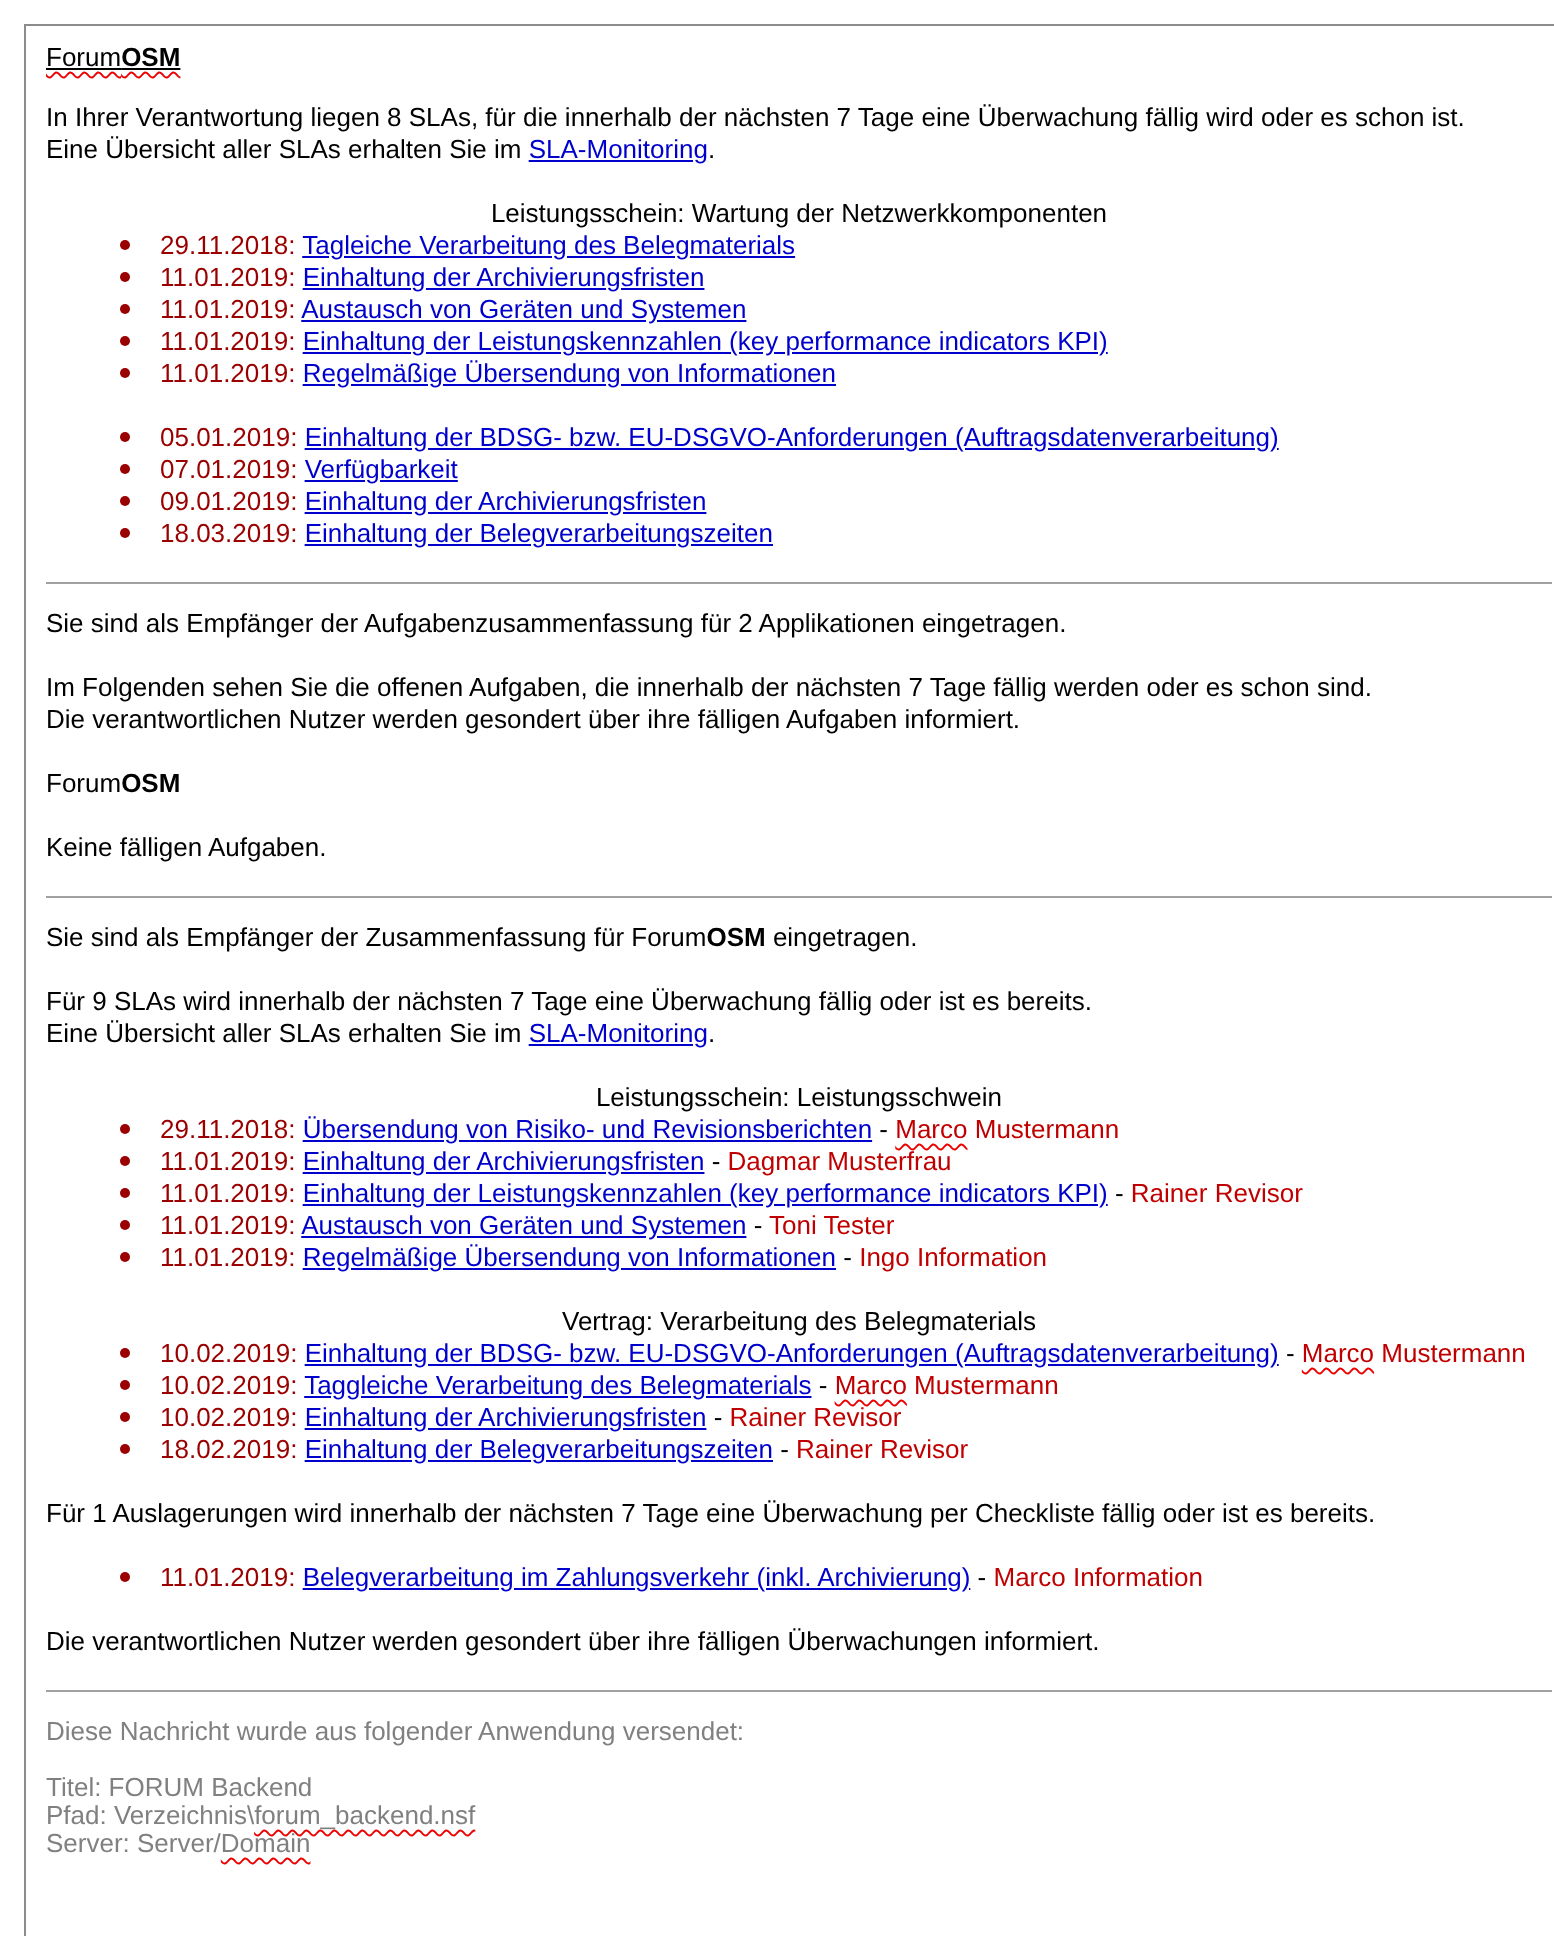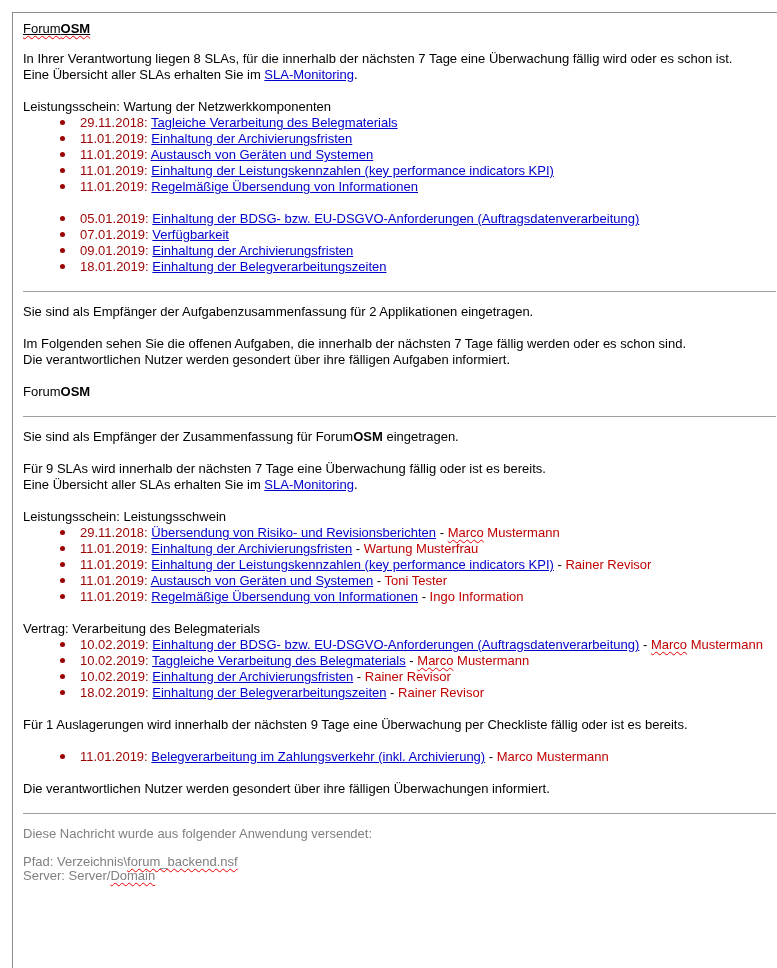--- a/index.html
+++ b/index.html
@@ -27,21 +27,21 @@
     text-decoration-style: wavy;
     text-decoration-color: var(--squiggle_red, #ee0000);
     text-decoration-thickness: 1px;
     text-underline-offset: 2px;
     text-decoration-skip-ink: none;
   }
   .title .squiggle { text-decoration-line: underline; }
   .para { margin: 0 0 16px 0; }
   .line { white-space: nowrap; }
   .group { margin: 0 0 16px 0; }
-  .group-heading { white-space: nowrap; }
+  .group-heading { white-space: nowrap; text-align: center; }
   ul.sla-list { margin: 0; padding: 0; list-style: none; }
   li.sla-item { position: relative; padding-left: 57px; white-space: nowrap; }
   li.sla-item::before {
     content: "";
     position: absolute;
     left: 37px; top: 5px;
     width: 5px; height: 5px;
     border-radius: 50%;
     background: var(--date_red, #9b0000);
   }
@@ -81,74 +81,78 @@
           <li class="sla-item"><span class="date">11.01.2019:</span> <a class="link" href="#">Austausch von Geräten und Systemen</a></li>
           <li class="sla-item"><span class="date">11.01.2019:</span> <a class="link" href="#">Einhaltung der Leistungskennzahlen (key performance indicators KPI)</a></li>
           <li class="sla-item"><span class="date">11.01.2019:</span> <a class="link" href="#">Regelmäßige Übersendung von Informationen</a></li>
         </ul>
       </div>
       <div class="group">
         <ul class="sla-list">
           <li class="sla-item"><span class="date">05.01.2019:</span> <a class="link" href="#">Einhaltung der BDSG- bzw. EU-DSGVO-Anforderungen (Auftragsdatenverarbeitung)</a></li>
           <li class="sla-item"><span class="date">07.01.2019:</span> <a class="link" href="#">Verfügbarkeit</a></li>
           <li class="sla-item"><span class="date">09.01.2019:</span> <a class="link" href="#">Einhaltung der Archivierungsfristen</a></li>
-          <li class="sla-item"><span class="date">18.01.2019:</span> <a class="link" href="#">Einhaltung der Belegverarbeitungszeiten</a></li>
+          <li class="sla-item"><span class="date">18.03.2019:</span> <a class="link" href="#">Einhaltung der Belegverarbeitungszeiten</a></li>
         </ul>
       </div>
       <hr class="sep">
       <div class="para">
         <div class="line"><span>Sie sind als Empfänger der Aufgabenzusammenfassung für 2 Applikationen eingetragen.</span></div>
       </div>
       <div class="para">
         <div class="line"><span>Im Folgenden sehen Sie die offenen Aufgaben, die innerhalb der nächsten 7 Tage fällig werden oder es schon sind.</span></div>
         <div class="line"><span>Die verantwortlichen Nutzer werden gesondert über ihre fälligen Aufgaben informiert.</span></div>
       </div>
       <div class="para">
         <div class="line"><span>Forum</span><b>OSM</b></div>
       </div>
+      <div class="para">
+        <div class="line"><span>Keine fälligen Aufgaben.</span></div>
+      </div>
       <hr class="sep">
       <div class="para">
         <div class="line"><span>Sie sind als Empfänger der Zusammenfassung für Forum</span><b>OSM</b><span> eingetragen.</span></div>
       </div>
       <div class="para">
         <div class="line"><span>Für 9 SLAs wird innerhalb der nächsten 7 Tage eine Überwachung fällig oder ist es bereits.</span></div>
         <div class="line"><span>Eine Übersicht aller SLAs erhalten Sie im </span><a class="link" href="#">SLA-Monitoring</a><span>.</span></div>
       </div>
       <div class="group">
         <div class="group-heading">Leistungsschein: Leistungsschwein</div>
         <ul class="sla-list">
           <li class="sla-item"><span class="date">29.11.2018:</span> <a class="link" href="#">Übersendung von Risiko- und Revisionsberichten</a><span class="dash"> - </span><span class="name squiggle">Marco</span><span class="name"> Mustermann</span></li>
-          <li class="sla-item"><span class="date">11.01.2019:</span> <a class="link" href="#">Einhaltung der Archivierungsfristen</a><span class="dash"> - </span><span class="name">Wartung Musterfrau</span></li>
+          <li class="sla-item"><span class="date">11.01.2019:</span> <a class="link" href="#">Einhaltung der Archivierungsfristen</a><span class="dash"> - </span><span class="name">Dagmar Musterfrau</span></li>
           <li class="sla-item"><span class="date">11.01.2019:</span> <a class="link" href="#">Einhaltung der Leistungskennzahlen (key performance indicators KPI)</a><span class="dash"> - </span><span class="name">Rainer Revisor</span></li>
           <li class="sla-item"><span class="date">11.01.2019:</span> <a class="link" href="#">Austausch von Geräten und Systemen</a><span class="dash"> - </span><span class="name">Toni Tester</span></li>
           <li class="sla-item"><span class="date">11.01.2019:</span> <a class="link" href="#">Regelmäßige Übersendung von Informationen</a><span class="dash"> - </span><span class="name">Ingo Information</span></li>
         </ul>
       </div>
       <div class="group">
         <div class="group-heading">Vertrag: Verarbeitung des Belegmaterials</div>
         <ul class="sla-list">
           <li class="sla-item"><span class="date">10.02.2019:</span> <a class="link" href="#">Einhaltung der BDSG- bzw. EU-DSGVO-Anforderungen (Auftragsdatenverarbeitung)</a><span class="dash"> - </span><span class="name squiggle">Marco</span><span class="name"> Mustermann</span></li>
           <li class="sla-item"><span class="date">10.02.2019:</span> <a class="link" href="#">Taggleiche Verarbeitung des Belegmaterials</a><span class="dash"> - </span><span class="name squiggle">Marco</span><span class="name"> Mustermann</span></li>
           <li class="sla-item"><span class="date">10.02.2019:</span> <a class="link" href="#">Einhaltung der Archivierungsfristen</a><span class="dash"> - </span><span class="name">Rainer Revisor</span></li>
           <li class="sla-item"><span class="date">18.02.2019:</span> <a class="link" href="#">Einhaltung der Belegverarbeitungszeiten</a><span class="dash"> - </span><span class="name">Rainer Revisor</span></li>
         </ul>
       </div>
       <div class="para">
-        <div class="line"><span>Für 1 Auslagerungen wird innerhalb der nächsten 9 Tage eine Überwachung per Checkliste fällig oder ist es bereits.</span></div>
+        <div class="line"><span>Für 1 Auslagerungen wird innerhalb der nächsten 7 Tage eine Überwachung per Checkliste fällig oder ist es bereits.</span></div>
       </div>
       <div class="group">
         <ul class="sla-list">
-          <li class="sla-item"><span class="date">11.01.2019:</span> <a class="link" href="#">Belegverarbeitung im Zahlungsverkehr (inkl. Archivierung)</a><span class="dash"> - </span><span class="name">Marco Mustermann</span></li>
+          <li class="sla-item"><span class="date">11.01.2019:</span> <a class="link" href="#">Belegverarbeitung im Zahlungsverkehr (inkl. Archivierung)</a><span class="dash"> - </span><span class="name">Marco Information</span></li>
         </ul>
       </div>
       <div class="para">
         <div class="line"><span>Die verantwortlichen Nutzer werden gesondert über ihre fälligen Überwachungen informiert.</span></div>
       </div>
       <hr class="sep">
     </div>
 
   <div class="footer">
     <div class="sent">Diese Nachricht wurde aus folgender Anwendung versendet:</div>
+    <div class="fline">Titel: FORUM Backend</div>
     <div class="fline"><span>Pfad: Verzeichnis\</span><span class="squiggle">forum_backend.nsf</span></div>
     <div class="fline"><span>Server: Server/</span><span class="squiggle">Domain</span></div>
   </div>
 
 </div>
 
 </body></html>

